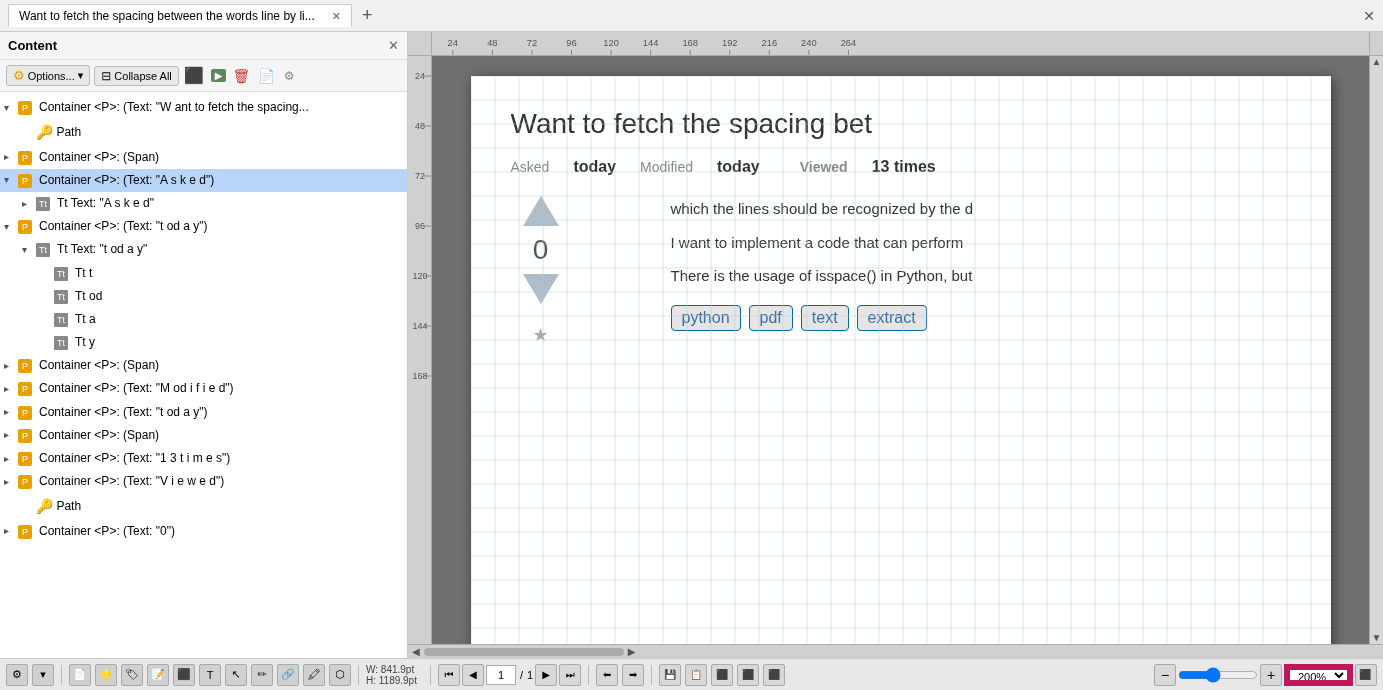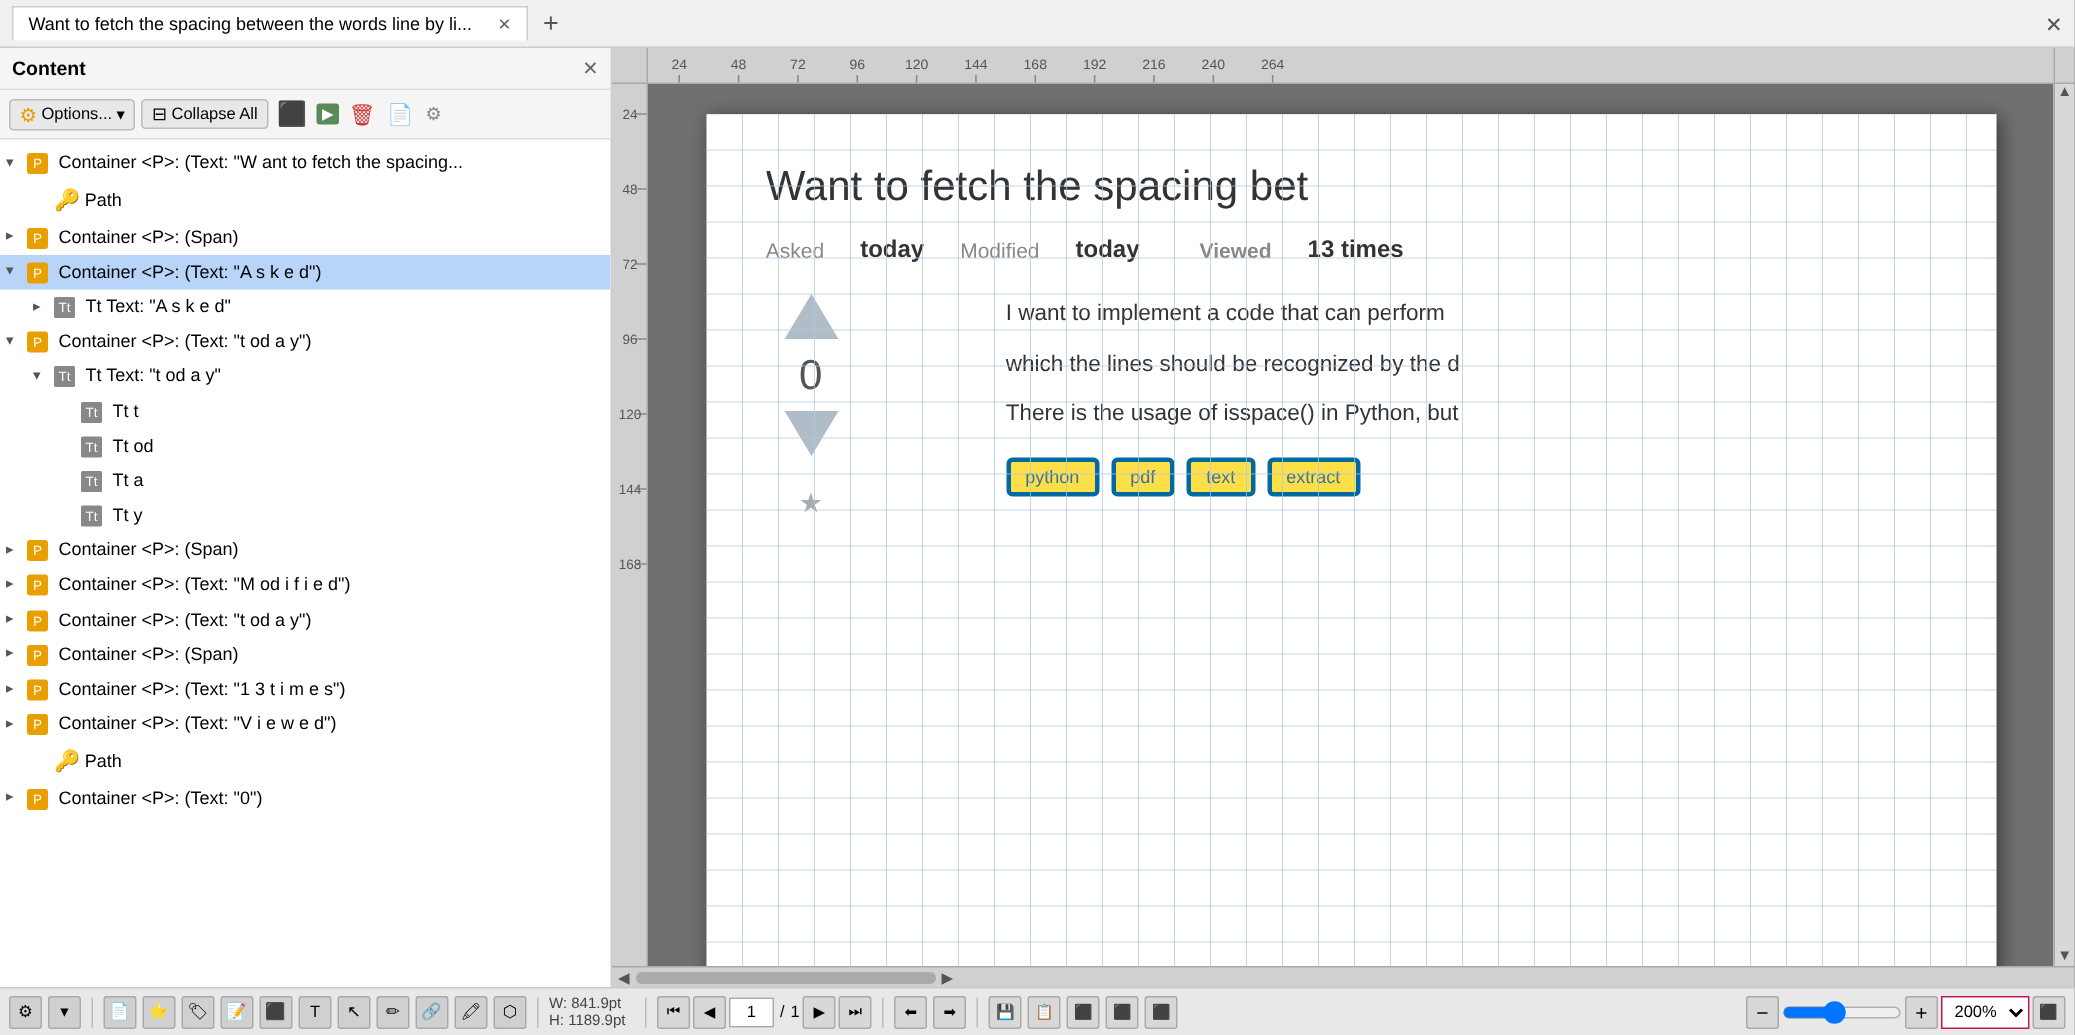--- a/index.html
+++ b/index.html
@@ -77,22 +77,22 @@
     .page-meta { display: flex; gap: 24px; align-items: center; color: #888; font-size: 14px; margin-bottom: 20px; }
     .page-meta span.bold { color: #333; font-weight: 600; }
     .vote-col {
       float: left; width: 60px; text-align: center; margin-right: 20px;
       display: flex; flex-direction: column; align-items: center; gap: 8px;
     }
     .vote-count { font-size: 28px; color: #555; }
     .content-area { margin-left: 80px; }
     .tag-row { display: flex; gap: 8px; margin-top: 16px; flex-wrap: wrap; }
     .tag {
-      background: #fde047; border: 3px solid #0369a1; color: #3a6fa0;
-      padding: 3px 10px; border-radius: 4px; font-size: 12px;
+      background: #e5e5e5; border: 1px solid #0369a1; color: #3a6fa0;
+      padding: 3px 10px; border-radius: 4px; font-size: 16px;
     }
 
     
     .h-scroll-bar {
       height: 14px; background: #d0d0d0; border-top: 1px solid #aaa;
       display: flex; align-items: center; padding: 0 4px;
     }
     .scroll-thumb { height: 8px; background: #aaa; border-radius: 4px; width: 200px; }
 
     
@@ -101,21 +101,21 @@
       display: flex; align-items: center; gap: 4px;
       padding: 0 6px; font-size: 11px;
     }
     .bottom-icon { width: 22px; height: 22px; background: #d0d0d0; border: 1px solid #aaa; border-radius: 2px; display: flex; align-items: center; justify-content: center; cursor: pointer; font-size: 11px; }
     .bottom-sep { width: 1px; height: 20px; background: #bbb; margin: 0 3px; }
     .bottom-size-info { display: flex; flex-direction: column; font-size: 10px; color: #444; margin-right: 6px; }
     .nav-controls { display: flex; align-items: center; gap: 2px; }
     .nav-btn { width: 22px; height: 22px; background: #d8d8d8; border: 1px solid #aaa; border-radius: 2px; display: flex; align-items: center; justify-content: center; cursor: pointer; font-size: 10px; }
     .page-input { width: 30px; height: 20px; text-align: center; border: 1px solid #aaa; font-size: 11px; }
     .zoom-controls { display: flex; align-items: center; gap: 2px; margin-left: auto; }
-    .zoom-select { height: 22px; border: 1px solid #be185d; font-size: 11px; background: #fff; padding: 0 4px; }
+    .zoom-select { height: 22px; border: 6px solid #be185d; font-size: 11px; background: #fff; padding: 0 4px; }
     .zoom-btn { width: 22px; height: 22px; background: #d8d8d8; border: 1px solid #aaa; border-radius: 2px; display: flex; align-items: center; justify-content: center; cursor: pointer; font-size: 14px; }
     .zoom-slider { width: 80px; }
 
     
     .ruler-svg { width: 100%; height: 24px; }
 
     .right-panel-inner {
       display: flex; flex-direction: column; flex: 1; overflow: hidden;
     }
 
@@ -441,24 +441,24 @@
 
               <div style="display:flex; margin-top:8px;">
                 <div class="vote-col">
                   <div style="width:0;height:0;border-left:18px solid transparent;border-right:18px solid transparent;border-bottom:30px solid #b0bcc8;cursor:pointer;"></div>
                   <div class="vote-count">0</div>
                   <div style="width:0;height:0;border-left:18px solid transparent;border-right:18px solid transparent;border-top:30px solid #b0bcc8;cursor:pointer;"></div>
                   <div style="margin-top:12px; color:#aaa; font-size:18px;">★</div>
                 </div>
                 <div class="content-area">
                   <p style="font-size:15px; color:#333; line-height:1.7; margin-bottom:8px;">
-                    <span>I want to implement a code that can perform</span>
+                    <span>which the lines should be recognized by the d</span>
                   </p>
                   <p style="font-size:15px; color:#333; line-height:1.7; margin-bottom:8px;">
-                    <span>which the lines should be recognized by the d</span>
+                    <span>I want to implement a code that can perform</span>
                   </p>
                   <p style="font-size:15px; color:#333; line-height:1.7; margin-bottom:8px;">
                     <span>There is the usage of isspace() in Python, but</span>
                   </p>
                   <div class="tag-row" id="tag-row">
                   <span class="tag">python</span>
                       <span class="tag">pdf</span>
                       <span class="tag">text</span>
                       <span class="tag">extract</span>
                     </div>

